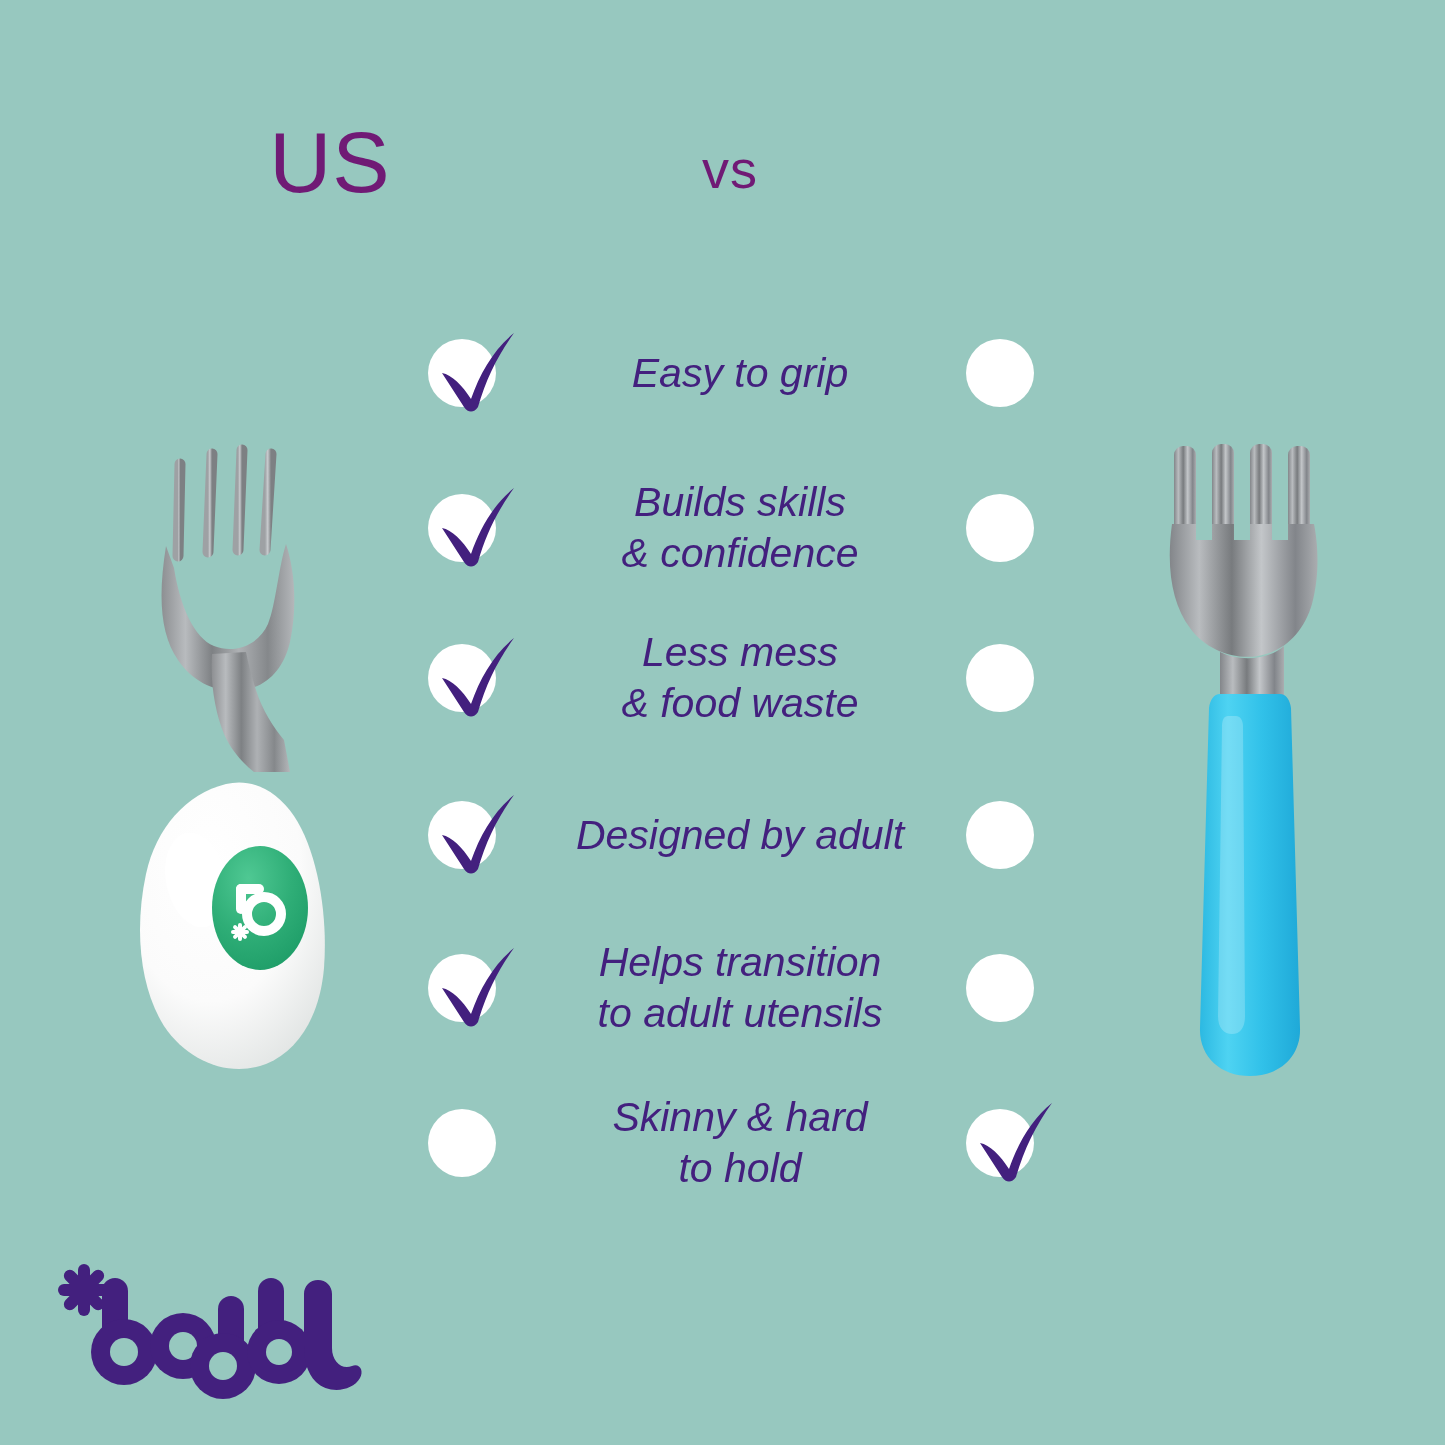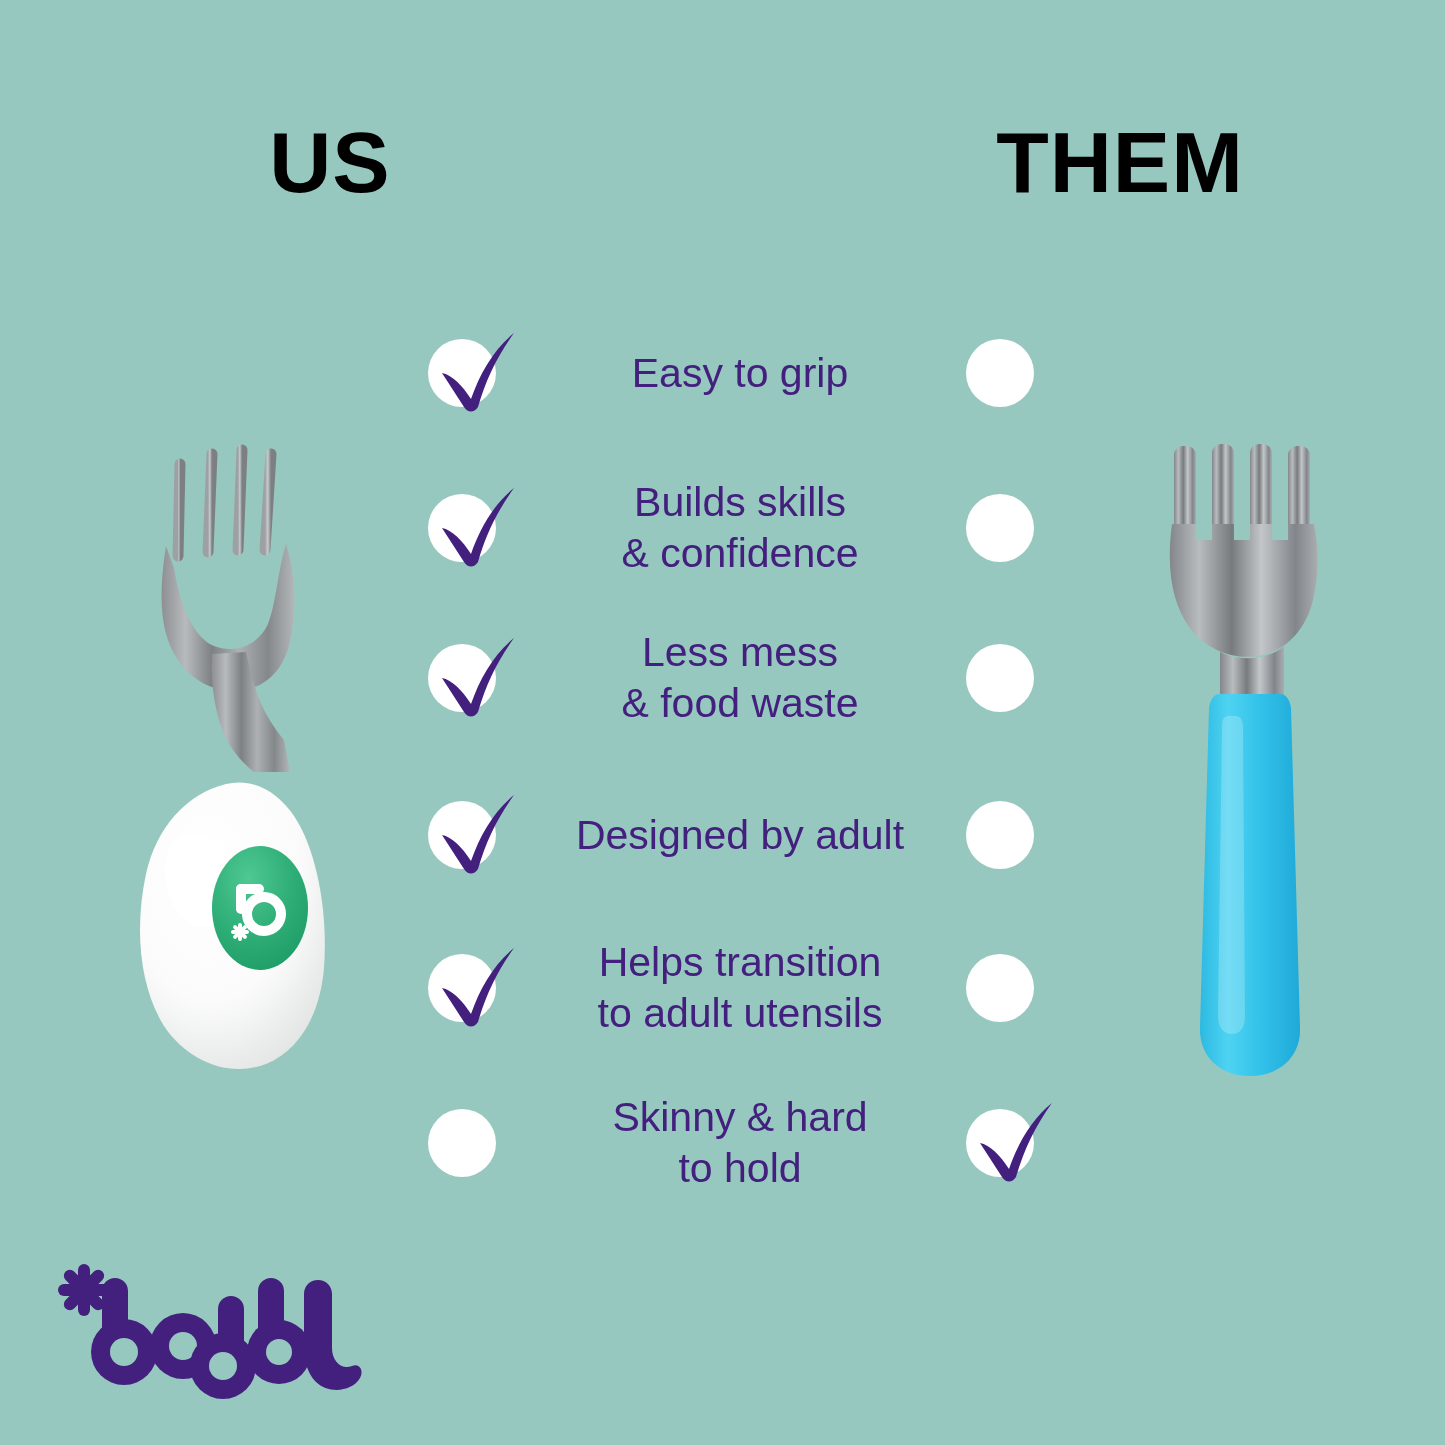--- a/index.html
+++ b/index.html
@@ -16,22 +16,22 @@
     position: relative;
     width: 1445px;
     height: 1445px;
     background: #97c8bf;
     overflow: hidden;
   }
 
   
   .hdr {
     position: absolute;
-    color: #000000;
-    font-weight: 700;
+    color: #701a75;
+    font-weight: 400;
     letter-spacing: 1px;
     white-space: nowrap;
   }
   #hdr-us {
     left: 0;
     width: 660px;
     text-align: center;
     top: 112px;
     font-size: 86px;
     line-height: 100px;
@@ -94,20 +94,21 @@
   .rowlabel {
     position: absolute;
     left: 120px;
     width: 440px;
     text-align: center;
     color: #43207e;
     font-size: 41px;
     line-height: 51px;
     font-weight: 400;
     transform: translateY(-50%);
+    font-style: italic;
   }
 
   
   #logo {
     position: absolute;
     left: 46px;
     top: 1256px;
     width: 320px;
     height: 160px;
   }
@@ -125,21 +126,21 @@
   }
   #fork-us   { left: 108px; top: 428px; width: 250px; height: 680px; }
   #fork-them { left: 1128px; top: 428px; width: 250px; height: 680px; }
 </style>
 </head>
 <body>
 
 <div id="canvas">
 
   <div class="hdr" id="hdr-us">US</div>
-  <div class="hdr" id="hdr-them">THEM</div>
+  <div class="hdr" id="hdr-vs">vs</div>
 
   <svg class="fork" id="fork-us" viewBox="0 0 250 680">
     <defs>
       <linearGradient id="metalL" x1="0" y1="0" x2="1" y2="0">
         <stop offset="0%" stop-color="#8d8f92"></stop>
         <stop offset="18%" stop-color="#b8bbbe"></stop>
         <stop offset="38%" stop-color="#7e8184"></stop>
         <stop offset="58%" stop-color="#aeb1b4"></stop>
         <stop offset="80%" stop-color="#85888b"></stop>
         <stop offset="100%" stop-color="#b4b7ba"></stop>

